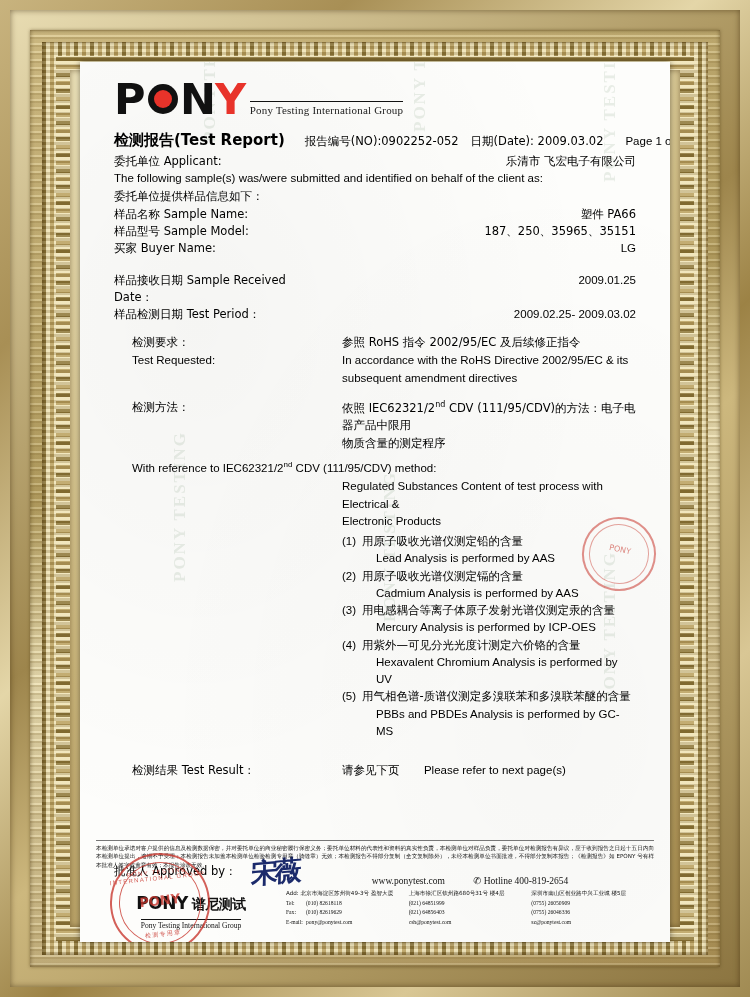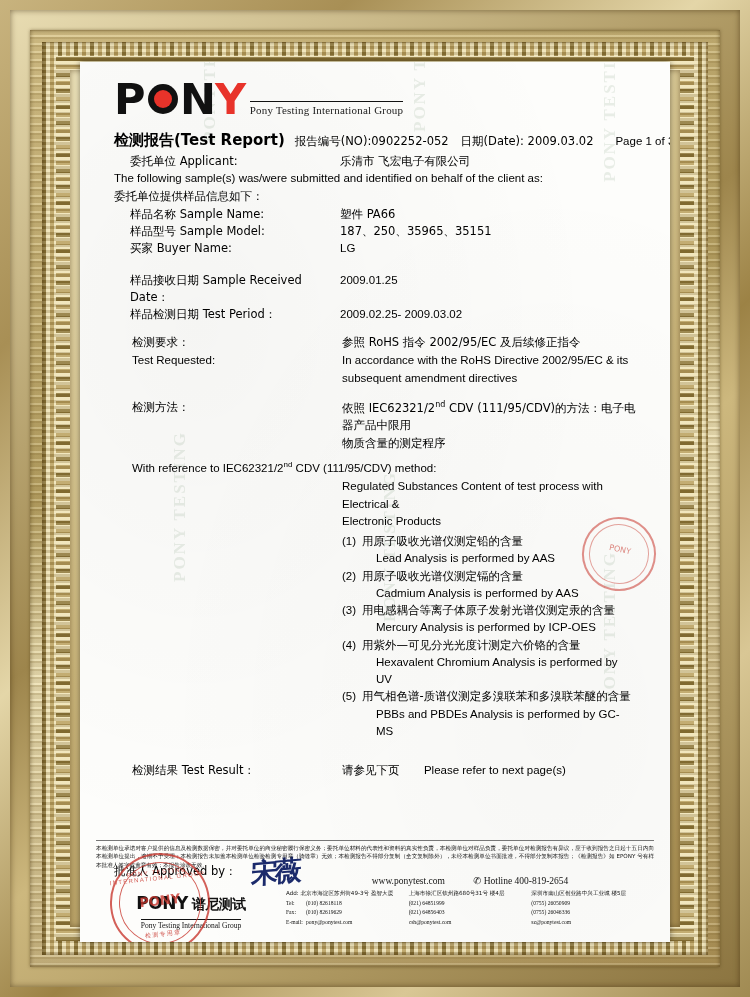--- a/index.html
+++ b/index.html
@@ -155,30 +155,30 @@
   .title-row {
     display: flex;
     align-items: baseline;
     margin-top: 10px;
     font-size: 13px;
     color:#000;
   }
   .rep-title {
     font-weight: bold;
     font-size: 15px;
-    margin-right: 10px;
+    margin-right: 20px;
     white-space: nowrap;
   }
   .rep-no { font-size: 11.5px; margin-right: 12px; white-space: nowrap;}
   .rep-date { font-size: 11.5px; margin-right: 22px; white-space: nowrap;}
   .rep-page { font-size: 11.5px; white-space: nowrap;}
 
-  .kv { display: flex; font-size: 11.5px; line-height: 1.5; color:#000;margin-left:16px; }
+  .kv { display: flex; font-size: 11.5px; line-height: 1.5; color:#000; }
   .kv .k { width: 210px; flex: 0 0 210px; }
-  .kv .v { flex: 1; }
+  .kv .v { flex: 1; text-align: right; }
   .block { margin-top: 3px; }
   .note { font-size: 11.5px; line-height:1.55; }
 
   .sec { margin-top: 11px; }
   .sec-row { display:flex; font-size:11.5px; line-height:1.55;margin-left:18px; }
   .sec-row .k { width:210px; flex:0 0 210px; }
   .sec-row .v { flex:1; }
   .cn { font-family: "DejaVu Sans", sans-serif; }
   sup { font-size: 8px; }
 

